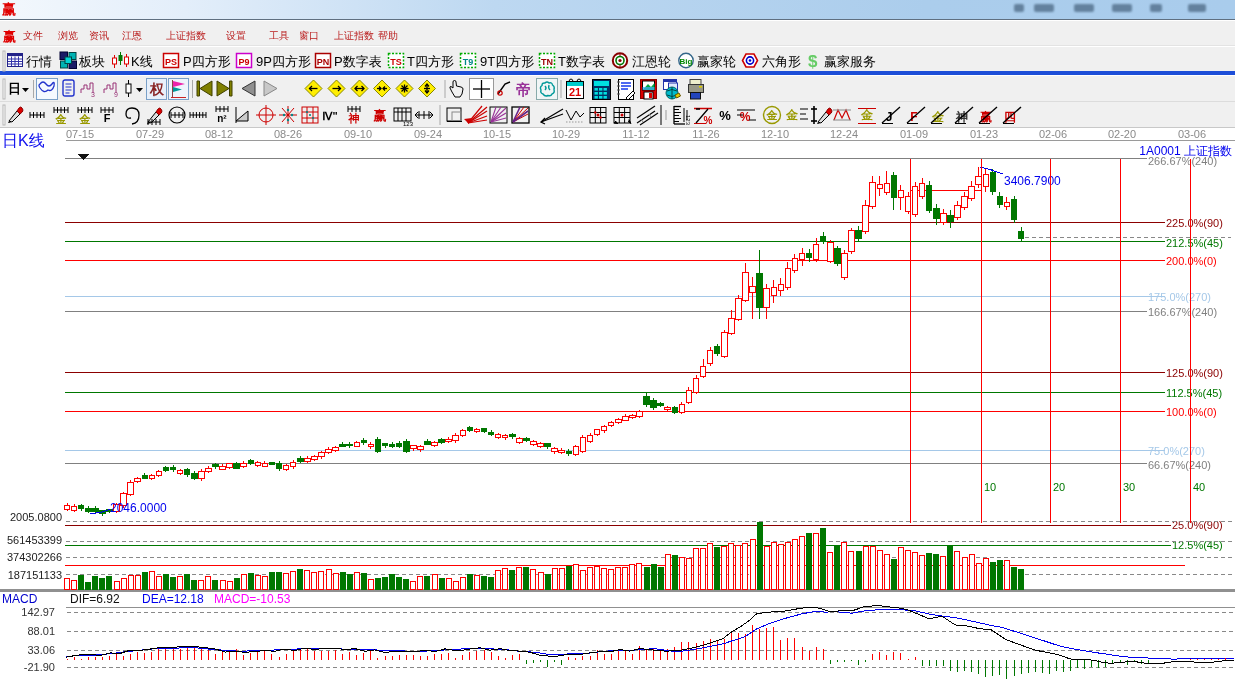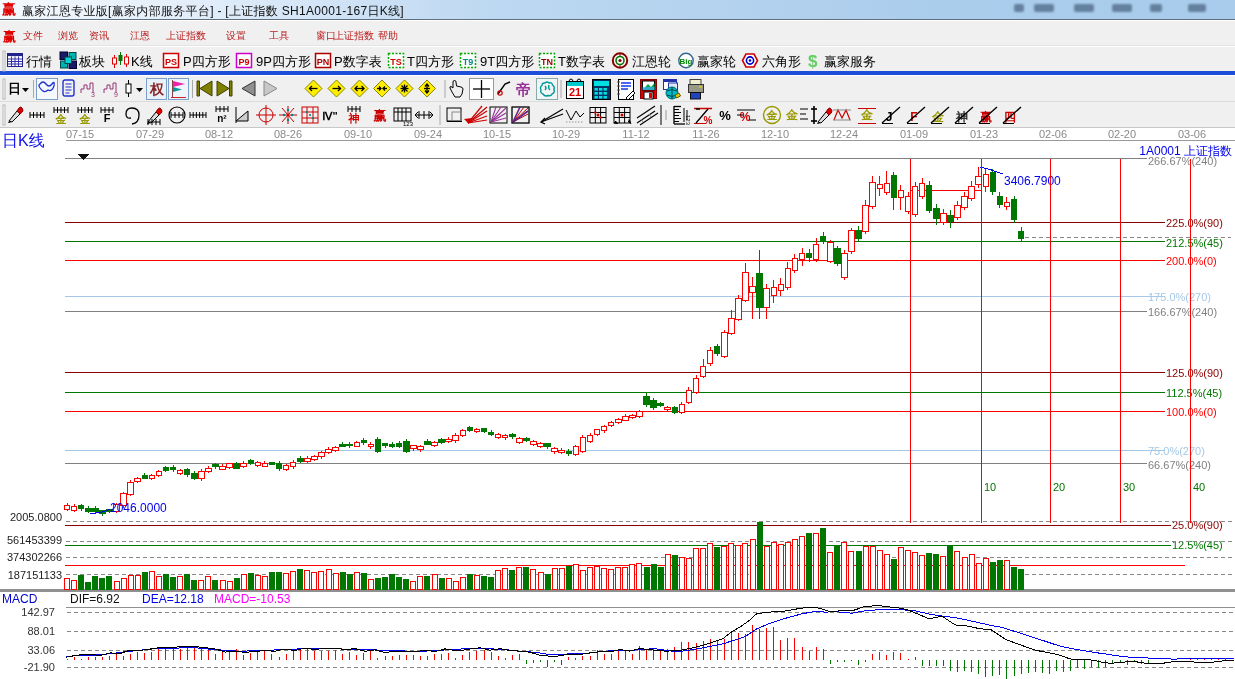--- a/index.html
+++ b/index.html
@@ -10,38 +10,37 @@
 .menubar span{position:absolute;top:8px;font-size:10px;color:#b91c1c}
 .tb1{top:47px;height:28px;border-bottom:4px solid #1d4ed8}
 .tb2{top:76px;height:26px;border-bottom:1px solid #dcdcdc}
 .tb3{top:102px;height:26px;border-bottom:1px solid #c8c8c8}
 #chartwrap{position:absolute;left:0;top:128px;width:1235px;height:551px}
 .ghost{position:absolute;top:4px;height:8px;background:#3e5a75;opacity:.65;border-radius:2px;filter:blur(0.8px)}
 </style></head><body>
 
 <div class="titlebar">
     <span class="logo">赢</span>
-    <span class="ttl">赢家江恩专业版[赢家内部服务平台] - [上证指数  SH1A0001-167日K线]</span>
 <span class="ghost" style="left:1014px;width:10px"></span>
 <span class="ghost" style="left:1034px;width:20px"></span>
 <span class="ghost" style="left:1074px;width:20px"></span>
 <span class="ghost" style="left:1112px;width:20px"></span>
 <span class="ghost" style="left:1150px;width:12px"></span>
 <span class="ghost" style="left:1188px;width:18px"></span>
 </div>
 <div class="tb menubar">
 <span style="left:3px;color:#e00000;font-weight:bold;top:7px;font-size:13px">赢</span>
 <span style="left:23px">文件</span>
 <span style="left:58px">浏览</span>
 <span style="left:89px">资讯</span>
-<span style="left:130px">江恩</span>
+<span style="left:122px">江恩</span>
 <span style="left:166px">上证指数</span>
 <span style="left:226px">设置</span>
 <span style="left:269px">工具</span>
-<span style="left:316px">窗口</span>
+<span style="left:299px">窗口</span>
 <span style="left:334px">上证指数</span>
 <span style="left:378px">帮助</span>
 </div>
 <div class="tb tb1" id="tb1"><svg width="1235" height="28" viewBox="0 0 1235 28">
       <rect x="3" y="4" width="2" height="20" fill="#ffffff" stroke="#b5b5b5" stroke-width="1"></rect>
       <g transform="translate(7,6)">
         <rect x="0.5" y="0.5" width="15" height="13" fill="#ffffff" stroke="#222288" stroke-width="1"></rect>
         <rect x="0.5" y="0.5" width="15" height="2.6" fill="#222288"></rect>
         <g stroke="#3333aa" stroke-width="1">
           <line x1="1" y1="6" x2="15" y2="6"></line>

